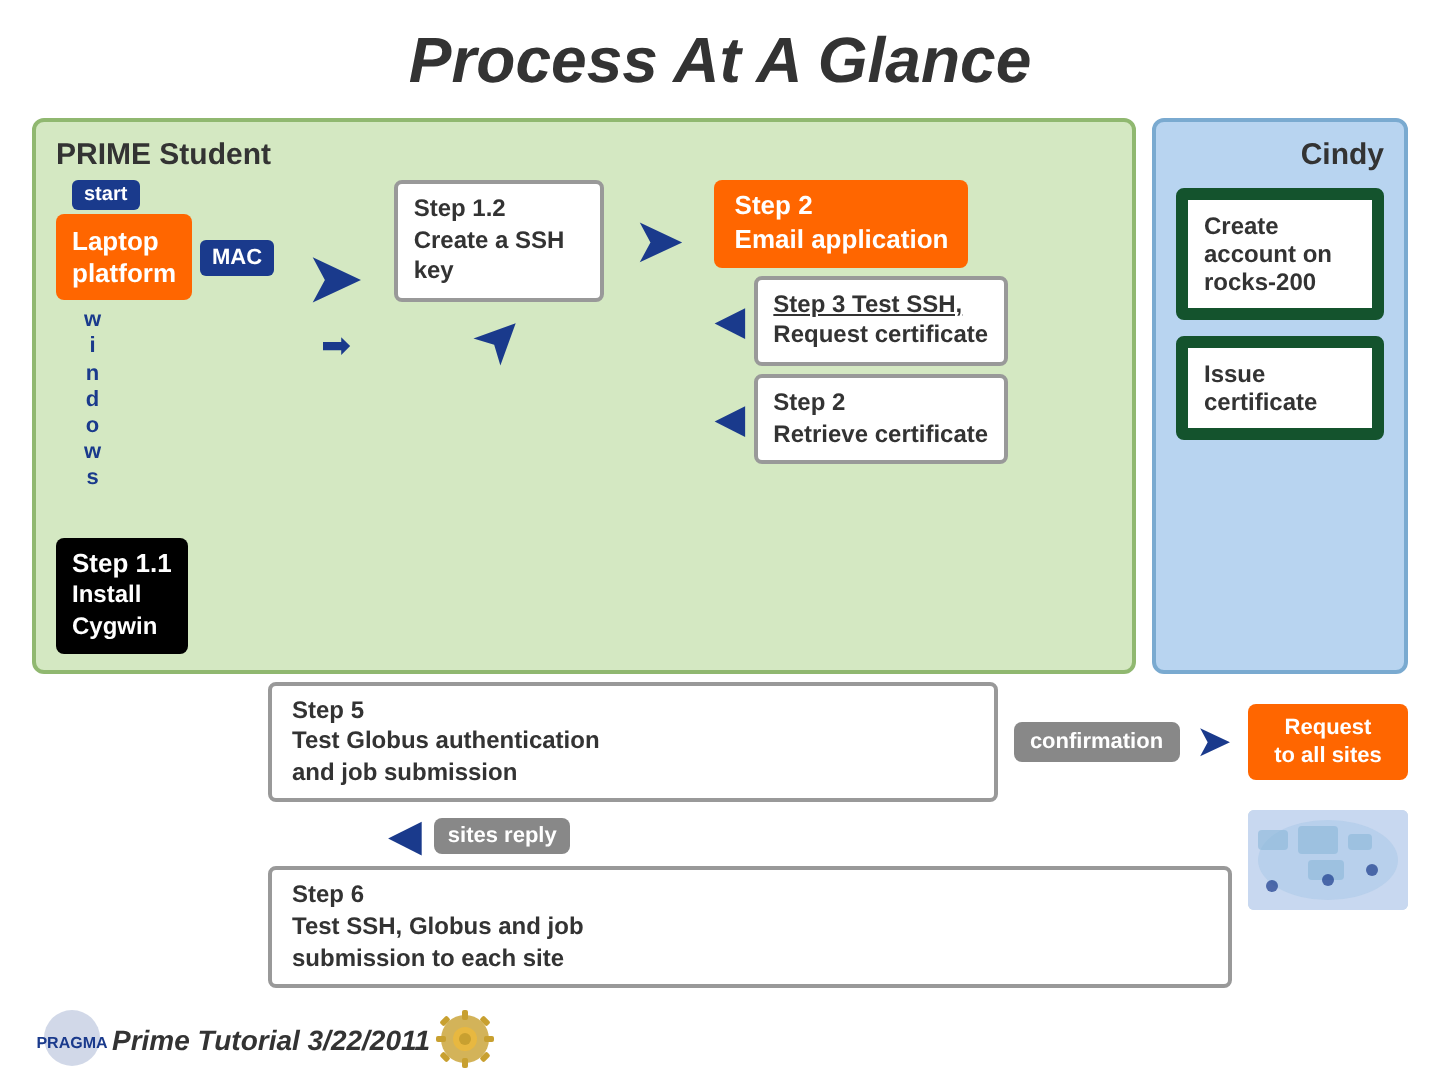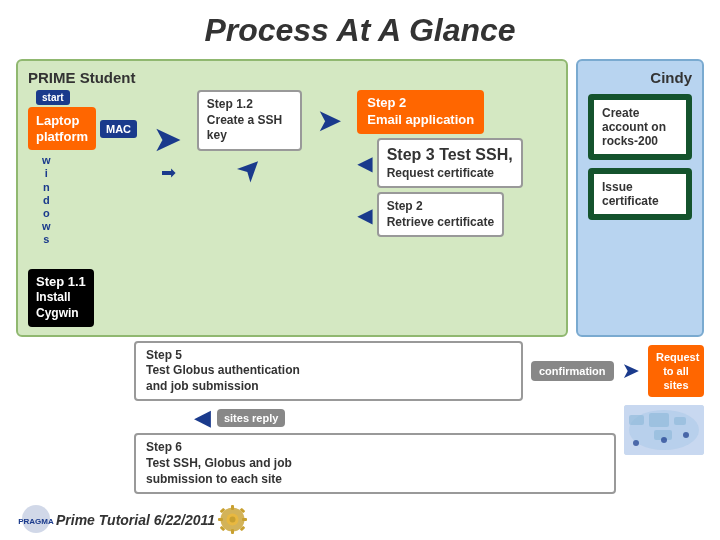--- a/index.html
+++ b/index.html
@@ -220,21 +220,21 @@
     }
 
     .request-box {
       background: #ff6600;
       color: white;
       border-radius: 4px;
       padding: 5px 8px;
       font-size: 11px;
       font-weight: bold;
       line-height: 1.3;
-      width: 56px;
+      width: 80px;
       text-align: center;
     }
 
     .step6-row {
       display: flex;
       align-items: flex-start;
       gap: 8px;
       margin-bottom: 4px;
     }
 
@@ -394,21 +394,21 @@
 
       <div class="right-col">
         <div class="step2-box">
           <div style="font-size:13px; font-weight:bold;">Step 2</div>
           <div style="font-size:13px;">Email application</div>
         </div>
 
         <div style="display:flex; align-items:center; gap:4px;">
           <div style="font-size:20px; color:#1a3a8c;">◀</div>
           <div class="step3-box">
-            <div style="font-size:16px; font-weight:bold;">Step 3 Test SSH,</div>
+            <div style="font-size:12px; font-weight:bold;text-decoration:underline;">Step 3 Test SSH,</div>
             <div style="font-size:12px;">Request certificate</div>
           </div>
         </div>
 
         <div style="display:flex; align-items:center; gap:4px;">
           <div style="font-size:20px; color:#1a3a8c;">◀</div>
           <div class="step4-box">
             <div style="font-size:12px; font-weight:bold;">Step 2</div>
             <div style="font-size:12px;">Retrieve certificate</div>
           </div>
@@ -478,21 +478,21 @@
   </div>
 </div>
 
 <div class="footer">
 
   <svg class="footer-logo" viewBox="0 0 40 35">
     <circle cx="20" cy="17" r="14" fill="#1a3a8c" opacity="0.2"></circle>
     <text x="20" y="22" font-size="8" text-anchor="middle" fill="#1a3a8c" font-weight="bold">PRAGMA</text>
   </svg>
 
-  <div class="footer-text">Prime Tutorial 6/22/2011</div>
+  <div class="footer-text">Prime Tutorial 3/22/2011</div>
 
   <svg class="footer-gear" viewBox="0 0 35 35">
     <circle cx="17.5" cy="17.5" r="12" fill="#c8a030" opacity="0.8"></circle>
     <circle cx="17.5" cy="17.5" r="6" fill="#e8b840"></circle>
     <circle cx="17.5" cy="17.5" r="3" fill="#c8a030"></circle>
 
     <rect x="16" y="3" width="3" height="5" fill="#c8a030" rx="1"></rect>
     <rect x="16" y="27" width="3" height="5" fill="#c8a030" rx="1"></rect>
     <rect x="3" y="16" width="5" height="3" fill="#c8a030" rx="1"></rect>
     <rect x="27" y="16" width="5" height="3" fill="#c8a030" rx="1"></rect>

